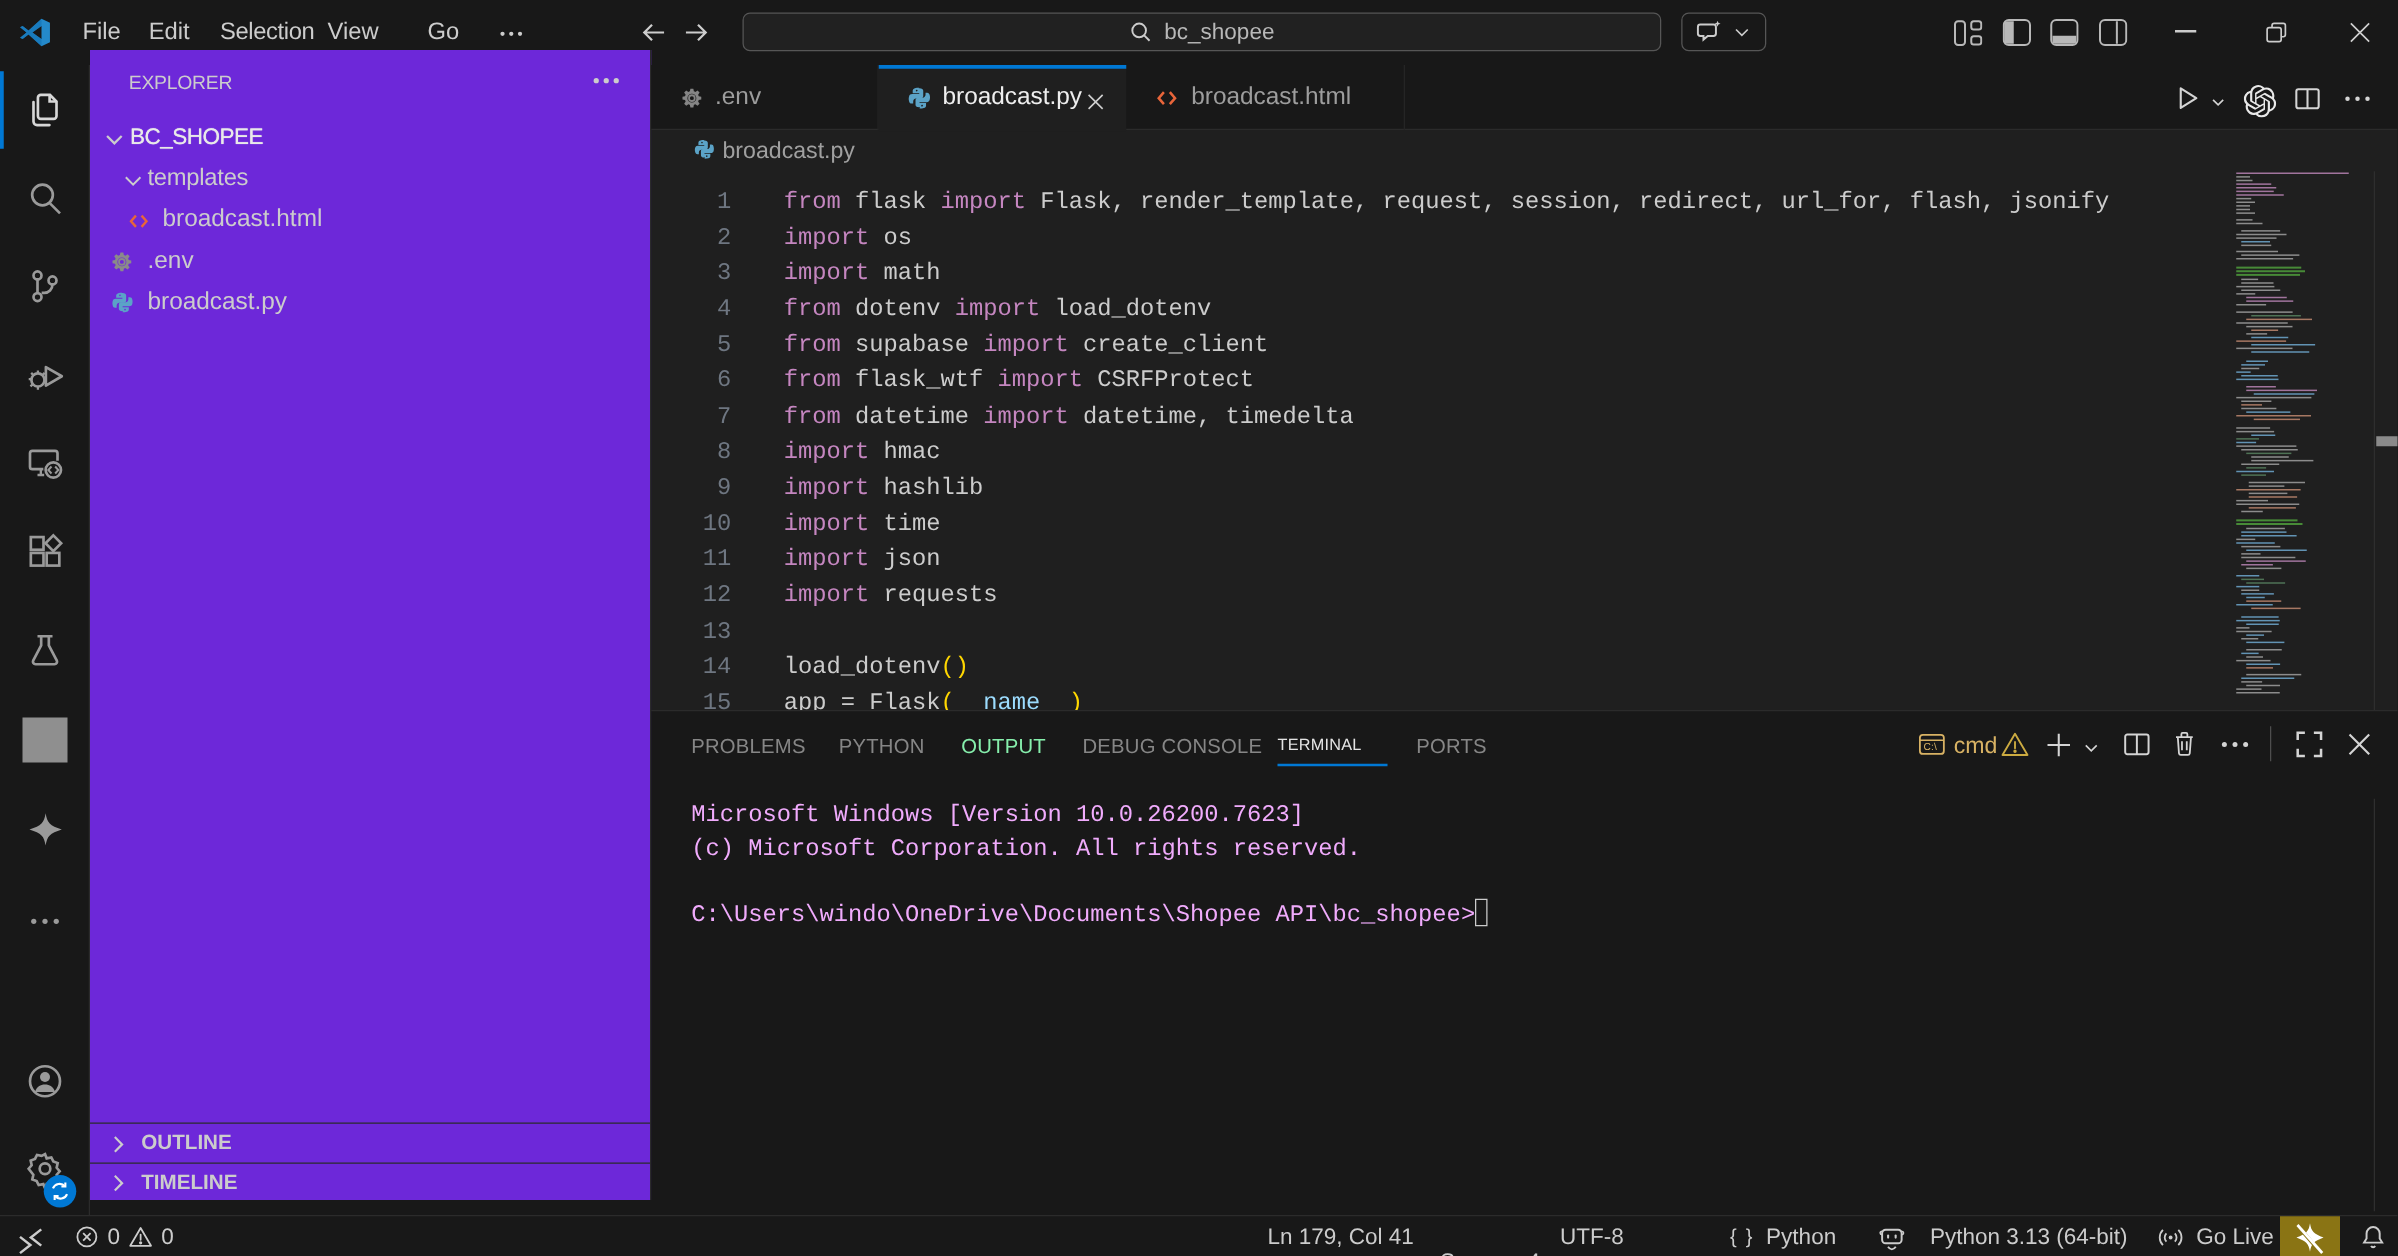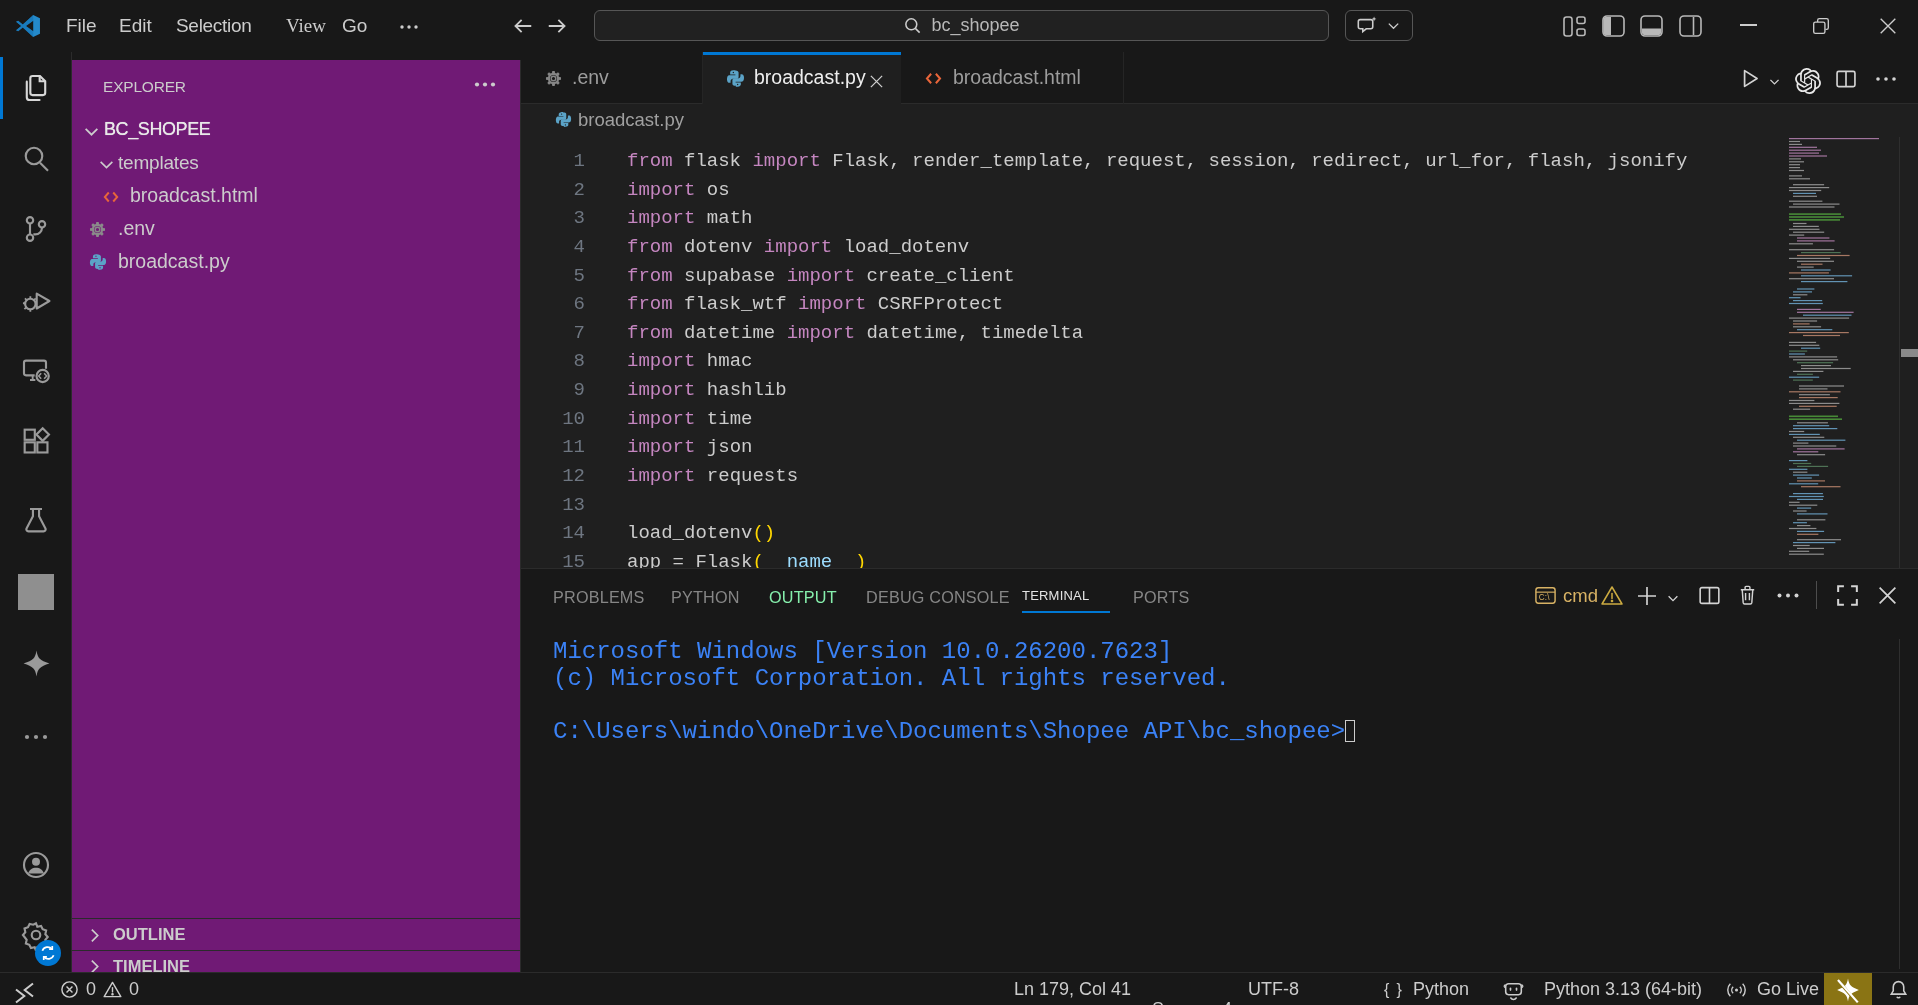--- a/index.html
+++ b/index.html
@@ -18,21 +18,21 @@
 
 <div class="abs" style="left:0;top:0;width:1918px;height:68px;background:#181818;border-bottom:1px solid #2b2b2b;">
   <svg class="abs" style="left:15px;top:13px;" width="26" height="26" viewBox="0 0 100 100">
     <path fill="#2489ca" d="M70 8 L30 44 12 30 4 34 24 50 4 66 12 70 30 56 70 92 96 80 96 20 Z M70 30 v40 L42 50 Z" fill-rule="evenodd"></path>
     <path fill="#1070b3" d="M70 8 L30 44 12 30 4 34 24 50 4 66 12 70 30 56 70 92 Z M70 30 v40 L42 50 Z" fill-rule="evenodd" opacity="0.55"></path>
   </svg>
   <div class="abs" style="left:0;top:0;height:52px;width:520px;color:#cccccc;font-size:19px;">
     <span class="abs" style="left:66px;top:15px;">File</span>
     <span class="abs" style="left:119px;top:15px;">Edit</span>
     <span class="abs" style="left:176px;top:15px;letter-spacing:-0.3px;">Selection</span>
-    <span class="abs" style="left:286px;top:15px;font-family:Liberation Serif, serif;">View</span>
+    <span class="abs" style="left:262px;top:15px;">View</span>
     <span class="abs" style="left:342px;top:15px;">Go</span>
     <svg class="abs" style="left:399px;top:23px;" width="20" height="8" viewBox="0 0 20 8" fill="#cccccc">
         <circle cx="3" cy="4" r="1.7"></circle>
         <circle cx="10" cy="4" r="1.7"></circle>
         <circle cx="17" cy="4" r="1.7"></circle>
       </svg>
   </div>
 
   <svg class="abs" style="left:512px;top:15px;" width="22" height="22" viewBox="0 0 16 16" fill="none" stroke="#cccccc" stroke-width="1.3">
       <path d="M14 8H2.5M7 3.5 2.5 8 7 12.5"></path>
@@ -155,21 +155,21 @@
     <path d="M12 3.2l1 2.6 2.8-.6 1.2 2.4 2.6 1-.6 2.8 1.8 2.1-1.8 2.1.6 2.8-2.6 1-1.2 2.4-2.8-.6-1 2.6-1-2.6-2.8.6-1.2-2.4-2.6-1 .6-2.8L2.2 12 4 9.9l-.6-2.8 2.6-1 1.2-2.4 2.8.6Z"></path>
   </svg>
   <div class="abs" style="left:35px;top:888px;width:26px;height:26px;border-radius:50%;background:#0078d4;"></div>
   <svg class="abs" style="left:39px;top:892px;" width="18" height="18" viewBox="0 0 16 16" fill="none" stroke="#ffffff" stroke-width="1.5">
     <path d="M3 6a5 5 0 0 1 8.5-1.5M13 10a5 5 0 0 1-8.5 1.5"></path>
       <path d="M11.8 1.8v2.8H9" fill="none"></path>
       <path d="M4.2 14.2v-2.8H7" fill="none"></path>
   </svg>
 </div>
 
-<div class="abs" style="left:72px;top:60px;width:449px;height:920px;background:#701a75;border-right:1px solid #2b2b2b;color:#cccccc;">
+<div class="abs" style="left:72px;top:40px;width:449px;height:920px;background:#6d28d9;border-right:1px solid #2b2b2b;color:#cccccc;">
   <div class="abs" style="left:31px;top:18px;font-size:15.5px;letter-spacing:-0.2px;color:#cccccc;">EXPLORER</div>
   <svg class="abs" style="left:401px;top:20px;" width="24" height="9" viewBox="0 0 24 9" fill="#cccccc">
       <circle cx="4" cy="4.5" r="2.1"></circle>
       <circle cx="12" cy="4.5" r="2.1"></circle>
       <circle cx="20" cy="4.5" r="2.1"></circle>
     </svg>
   <div id="tree">
 
     <div class="abs" style="left:0;top:54px;width:449px;height:33px;">
       <svg class="abs" style="left:11px;top:9px;" width="17" height="17" viewBox="0 0 16 16" fill="none" stroke="#cccccc" stroke-width="1.7">
@@ -473,21 +473,21 @@
         <circle cx="21.5" cy="4.5" r="2"></circle>
       </svg>
     <div class="abs" style="left:1295px;top:12px;width:1px;height:28px;background:#4d4d4d;"></div>
     <svg class="abs" style="left:1315px;top:15px;" width="23" height="23" viewBox="0 0 16 16" fill="none" stroke="#d4d4d4" stroke-width="1.4">
         <path d="M5.5 1.5h-4v4M10.5 1.5h4v4M5.5 14.5h-4v-4M10.5 14.5h4v-4"></path>
       </svg>
     <svg class="abs" style="left:1356px;top:16px;" width="21" height="21" viewBox="0 0 16 16" fill="none" stroke="#d4d4d4" stroke-width="1.3">
         <path d="M2 2 14 14M14 2 2 14"></path>
       </svg>
   </div>
-  <div id="terminal" class="abs mono" style="left:32px;top:70px;font-size:24px;line-height:26.6px;color:#3b82f6;white-space:pre;">Microsoft Windows [Version 10.0.26200.7623]
+  <div id="terminal" class="abs mono" style="left:32px;top:70px;font-size:19px;line-height:26.6px;color:#f0abfc;white-space:pre;">Microsoft Windows [Version 10.0.26200.7623]
 (c) Microsoft Corporation. All rights reserved.
 
 C:\Users\windo\OneDrive\Documents\Shopee API\bc_shopee&gt;<span style="display:inline-block;width:10px;height:22px;border:1px solid #cccccc;vertical-align:-4px;"></span></div>
   <div class="abs" style="left:1378px;top:70px;width:1px;height:330px;background:#2f2f2f;"></div>
 </div>
 
 <div class="abs" id="statusbar" style="left:0;top:972px;width:1918px;height:33px;background:#181818;border-top:1px solid #2b2b2b;color:#cccccc;font-size:18px;">
   <svg class="abs" style="left:15px;top:8px;" width="19" height="24" viewBox="0 0 19 24" fill="none" stroke="#cccccc" stroke-width="2">
       <path d="M1 8.5 9.3 15 1 21.5M18 2.5 9.7 9l8.3 6.5"></path>
     </svg>

